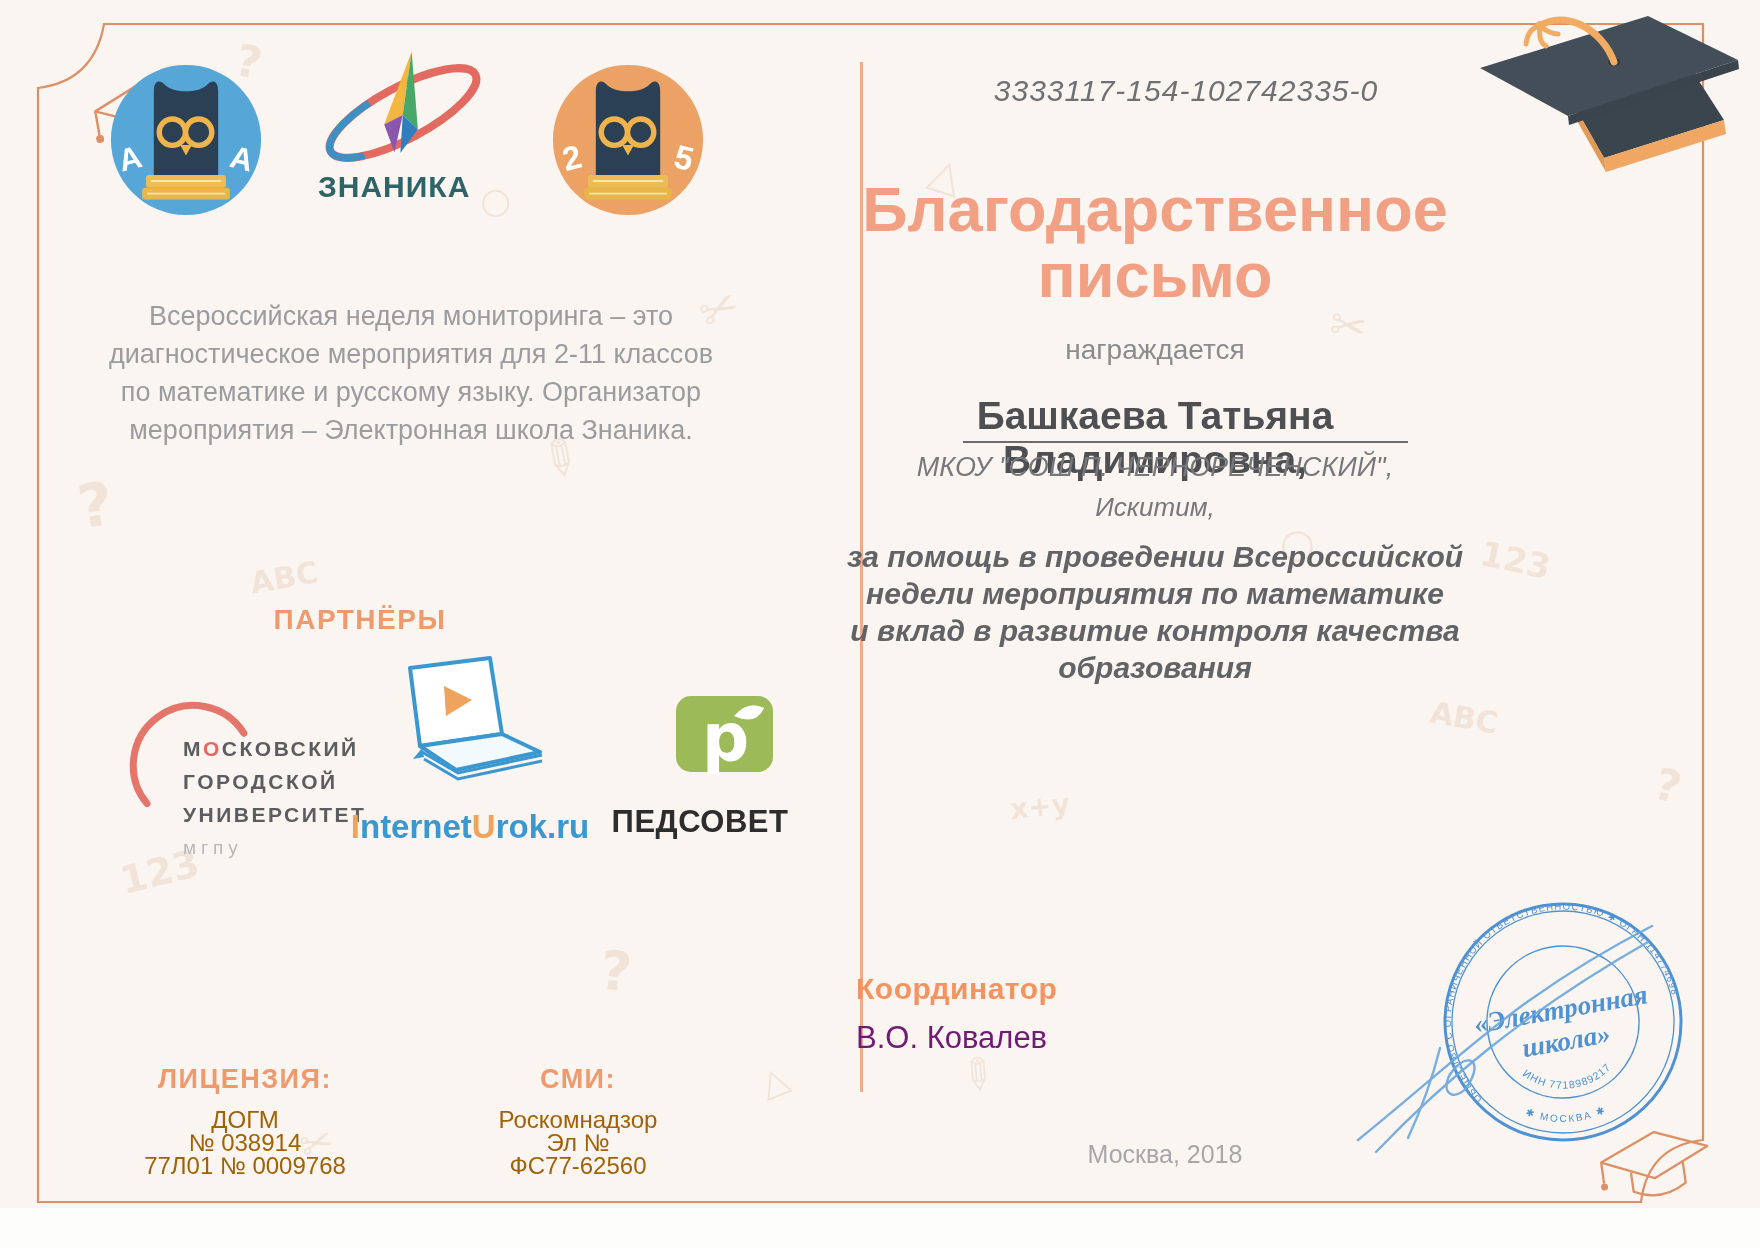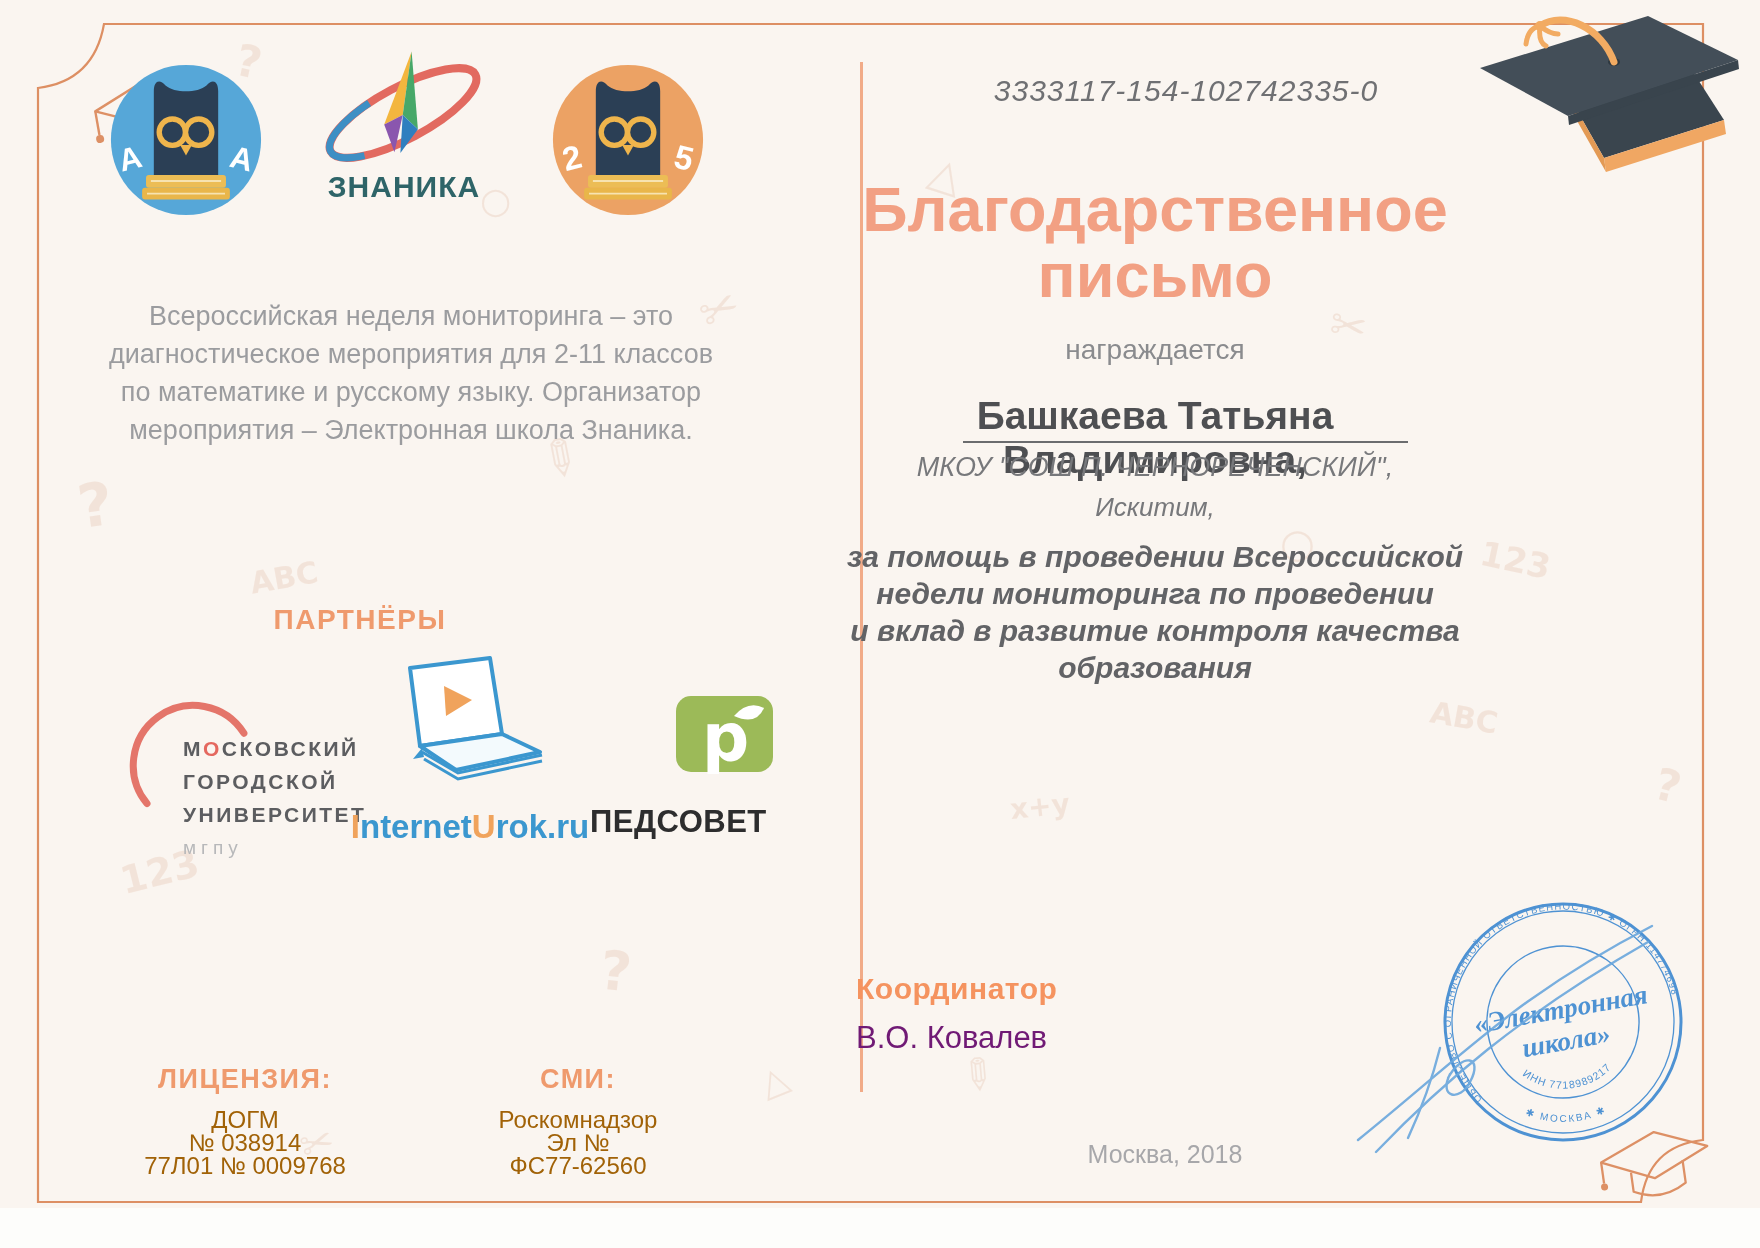--- a/index.html
+++ b/index.html
@@ -8,29 +8,29 @@
   .abs{position:absolute;}
   
   #doodles{position:absolute;inset:0;pointer-events:none;}
   .doodle{position:absolute;color:#ecd3c4;opacity:.5;font-family:"DejaVu Sans",sans-serif;
           font-weight:700;user-select:none;}
   
   .intro{left:55px;top:297px;width:712px;text-align:center;
          font-size:27px;line-height:38px;color:#9b9c9f;}
   .heading-salmon{color:#ef9a6d;font-weight:700;letter-spacing:1.5px;}
   .partners-heading{left:160px;top:604px;width:400px;text-align:center;font-size:28px;}
-  .znanika-label{left:318px;top:170px;width:172px;text-align:center;
+  .znanika-label{left:318px;top:170px;width:172px;text-align:left;
                  font-size:30px;font-weight:700;color:#2e6468;letter-spacing:1px;}
   .mgpu-text{left:183px;top:732px;line-height:33px;font-size:21px;color:#5c5d60;
              font-weight:700;letter-spacing:2.5px;}
   .mgpu-text .o-red{color:#e4685f;}
   .mgpu-abbr{color:#b7b8ba;font-size:19px;letter-spacing:5px;font-weight:400;}
   .iu-label{left:330px;top:808px;width:280px;text-align:center;font-size:33px;font-weight:700;}
   .iu-b{color:#3b97cf;} .iu-o{color:#f0a35c;}
-  .pedsovet-label{left:590px;top:804px;width:220px;text-align:left;
+  .pedsovet-label{left:590px;top:804px;width:220px;text-align:center;
                   font-size:31px;font-weight:700;color:#2d2d2e;letter-spacing:.5px;}
   .lic{width:220px;text-align:center;}
   .lic-heading{font-size:27px;top:1064px;}
   .lic-lines{top:1108px;font-size:24px;line-height:23px;color:#a16207;}
   
   .cert-number{left:956px;top:74px;width:460px;text-align:center;
                font-size:30px;font-style:italic;color:#6f7073;letter-spacing:1px;}
   .cert-title{left:855px;top:176px;width:600px;text-align:center;
               font-size:63px;line-height:66px;font-weight:700;color:#f2a083;}
   .awarded{left:855px;top:334px;width:600px;text-align:center;font-size:28px;color:#8a8b8e;}
@@ -201,21 +201,21 @@
 </div>
 
 <div class="abs awarded">награждается</div>
 <div class="abs recipient">Башкаева Татьяна Владимировна,</div>
 <div class="abs name-rule"></div>
 <div class="abs school">МКОУ "СОШ П. ЧЕРНОРЕЧЕНСКИЙ",</div>
 <div class="abs city">Искитим,</div>
 
 <div class="abs reason">
   <div>за помощь в проведении Всероссийской</div>
-  <div>недели мониторинга по проведении</div>
+  <div>недели мероприятия по математике</div>
   <div>и вклад в развитие контроля качества</div>
   <div>образования</div>
 </div>
 
 <div class="abs coord-label">Координатор</div>
 <div class="abs coord-name">В.О. Ковалев</div>
 <div class="abs place-year">Москва, 2018</div>
 
 <svg class="abs" width="420" height="360" viewBox="1340 860 420 360" style="left:1340px;top:860px;">
   <g transform="translate(1563,1022) rotate(-10)" fill="none" stroke="#4e92d3">

